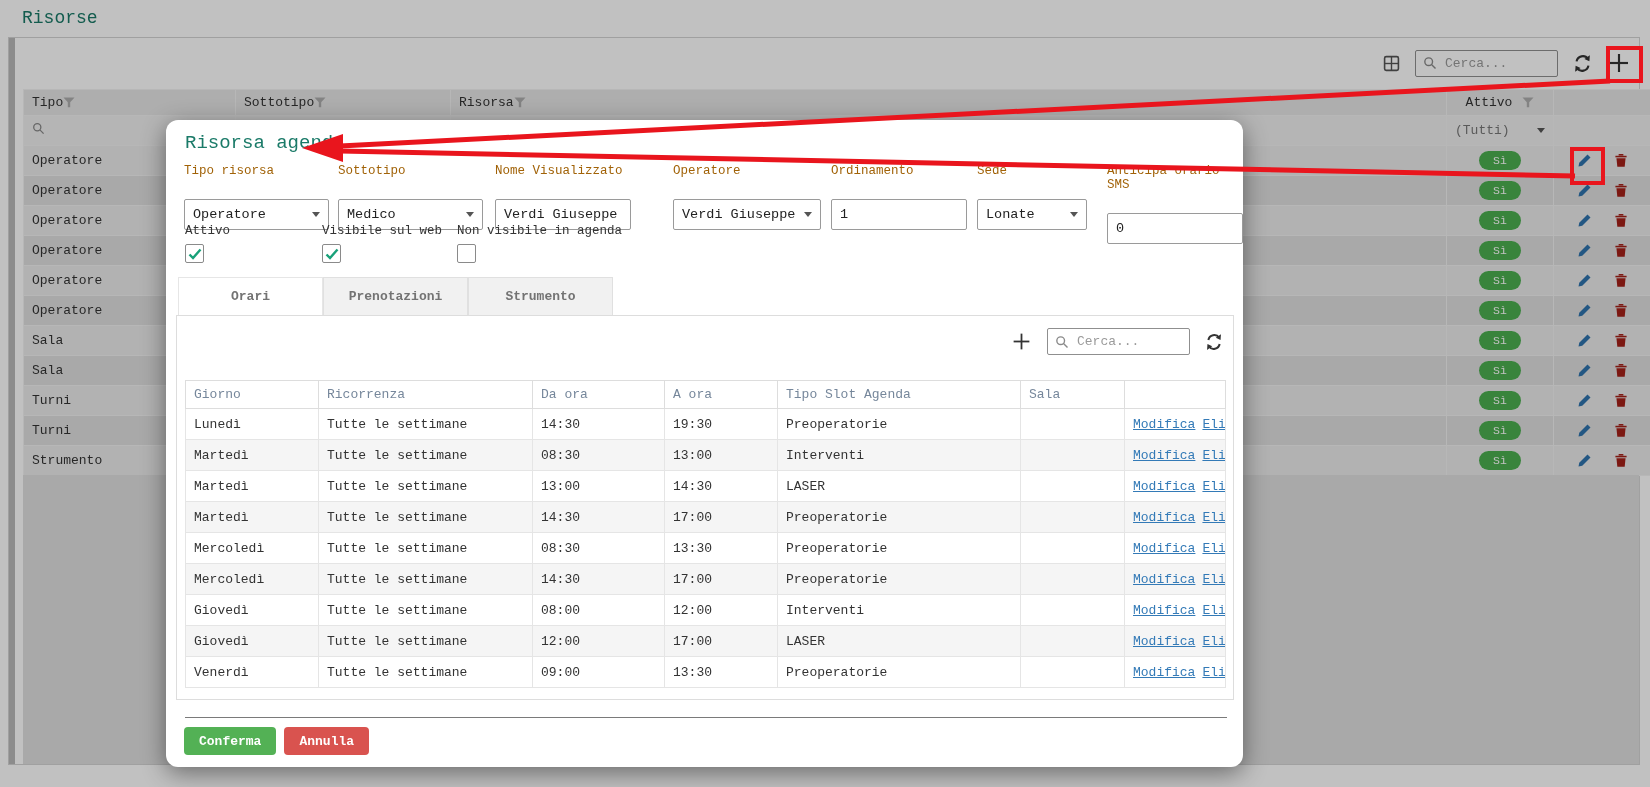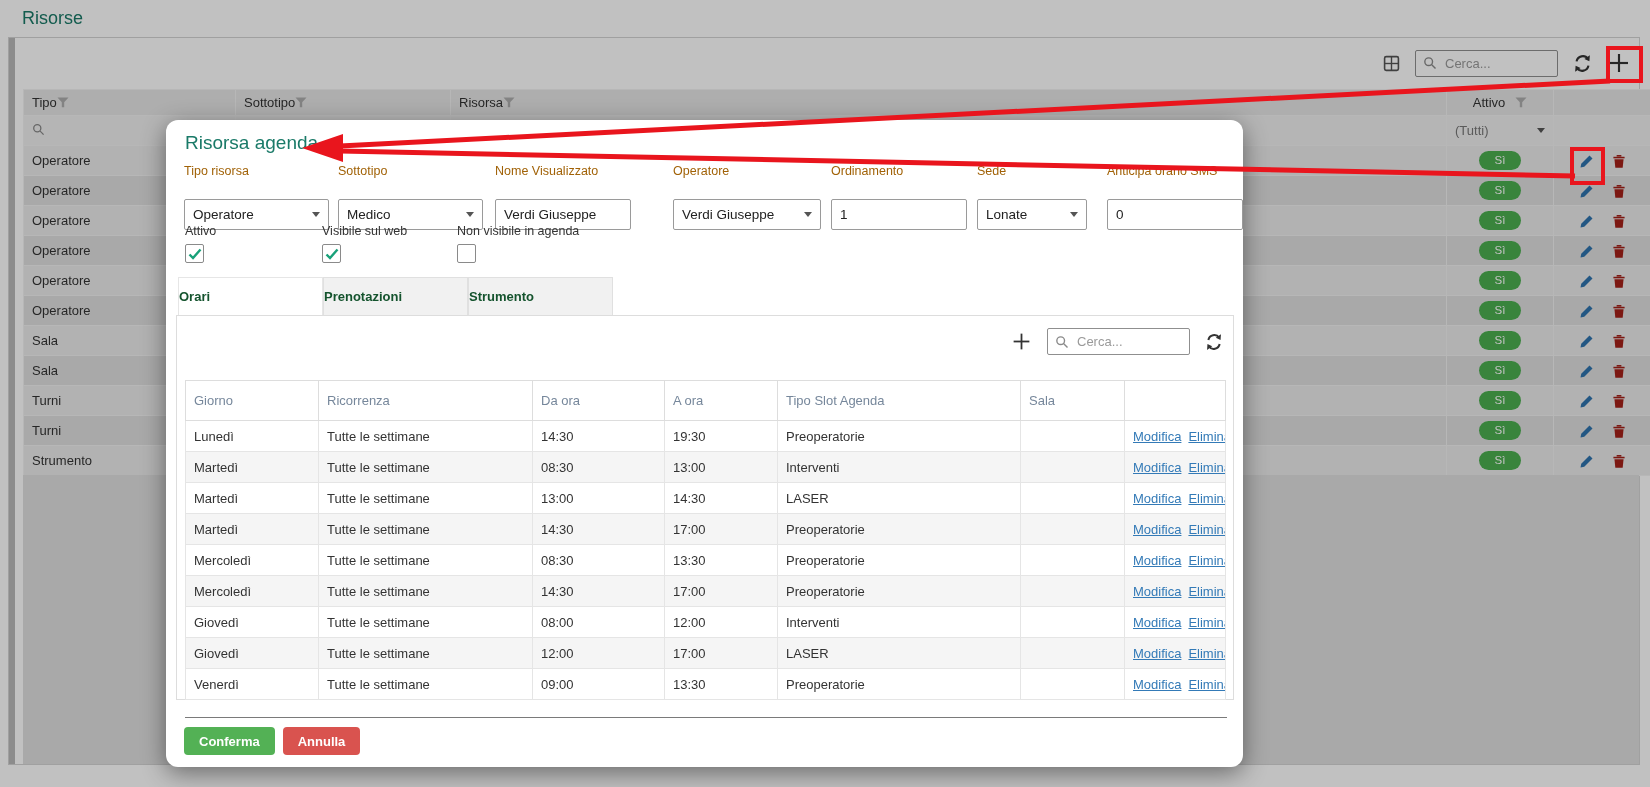--- a/index.html
+++ b/index.html
@@ -1,17 +1,17 @@
 <!DOCTYPE html>
 <html><head>
 <meta charset="utf-8">
 <style>
   html,body{margin:0;padding:0;background:#fff;}
   .stage{position:relative;width:1650px;height:787px;overflow:hidden;
-         font-family:Liberation Sans, sans-serif;background:#fff;}
+         font-family:Liberation Mono, monospace;background:#fff;}
 
   
   .bg{position:absolute;inset:0;background:#fff;z-index:0;}
   .page-title{position:absolute;left:22px;top:8px;font-size:18px;color:#1a7a68;font-weight:500;}
   .panel{position:absolute;left:8px;top:37px;width:1632px;height:728px;
          background:#fff;border:1px solid #d4d4d4;box-sizing:border-box;}
   .left-strip{position:absolute;left:0;top:0;bottom:0;width:6px;background:#b9b9b9;}
 
   .bg-toolbar{position:absolute;top:6px;right:8px;height:38px;display:flex;align-items:center;gap:15px;color:#444;}
   .icon{display:inline-flex;align-items:center;justify-content:center;}
@@ -59,30 +59,30 @@
   .g9{margin-right:9px;} .g12{margin-right:12px;} .g42{margin-right:42px;} .g10{margin-right:10px;} .g20{margin-right:20px;}
 
   .checks{position:absolute;left:19px;top:104px;display:flex;}
   .cgroup{display:flex;flex-direction:column;}
   .cg0{width:137px;} .cg1{width:135px;}
   .cgroup .clabel{font-size:12.5px;color:#333;}
   .cbox{width:17px;height:17px;border:1px solid #8a8a8a;border-radius:2px;margin-top:6px;
         display:flex;align-items:center;justify-content:center;background:#fff;}
 
   .tabs{position:absolute;left:12px;top:157px;display:flex;}
-  .tab{width:145px;height:40px;line-height:38px;text-align:left;font-size:13px;font-weight:700;color:#14532d;
+  .tab{width:145px;height:40px;line-height:38px;text-align:center;font-size:13px;font-weight:700;color:#737373;
        background:#f1f1f1;border:1px solid #e0e0e0;box-sizing:border-box;}
   .tab.active{background:#fff;border:1px solid #e6e6e6;border-bottom:2px solid #00796b;}
 
   .tabpanel{position:absolute;left:10px;top:195px;width:1058px;height:385px;border:1px solid #ddd;
             background:#fff;box-sizing:border-box;}
   .tp-toolbar{position:absolute;top:12px;right:10px;display:flex;align-items:center;gap:15px;color:#333;}
 
   table.orari{position:absolute;left:8px;top:64px;width:1040px;border-collapse:collapse;table-layout:fixed;font-size:13px;}
-  table.orari th{height:27px;border:1px solid #ddd;color:#76879b;font-weight:400;text-align:left;padding:6px 8px;background:#fff;}
+  table.orari th{height:27px;border:1px solid #ddd;color:#76879b;font-weight:400;text-align:left;padding:0 8px;background:#fff;}
   table.orari td{height:30px;border:1px solid #e5e5e5;color:#333;padding:0 8px;overflow:hidden;white-space:nowrap;}
   table.orari tbody tr:nth-child(even) td{background:#f5f5f5;}
   table.orari a{color:#337ab7;text-decoration:underline;margin-right:7px;}
 
   .footer-line{position:absolute;left:19px;right:16px;top:597px;border-top:1px solid #7a7a7a;}
   .footer{position:absolute;left:18px;top:607px;display:flex;gap:8px;}
   .btn{height:28px;padding:0 15px;border:none;border-radius:4px;color:#fff;font-size:13px;font-weight:700;
        display:flex;align-items:center;font-family:inherit;}
   .btn-conferma{background:#53b155;}
   .btn-annulla{background:#d9534f;}

